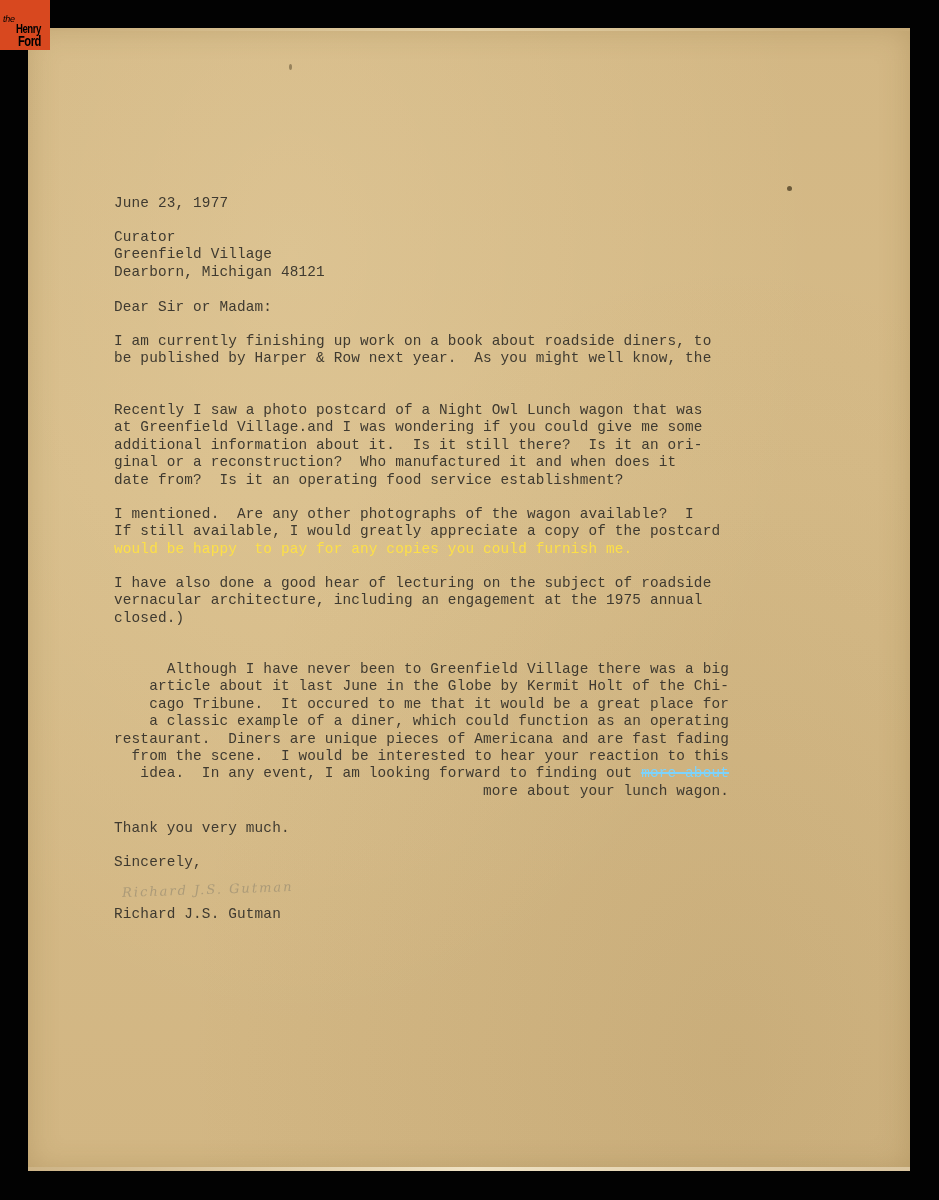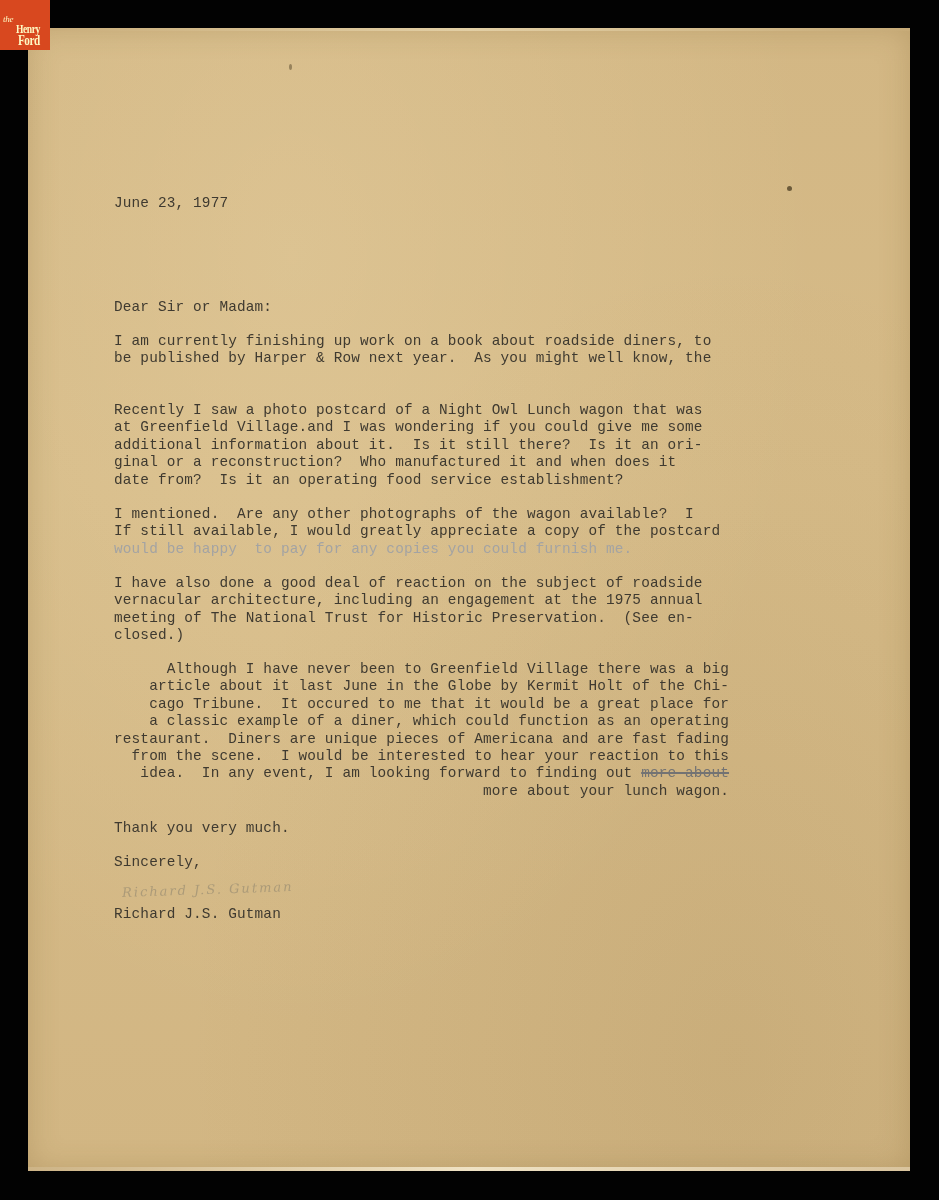--- a/index.html
+++ b/index.html
@@ -38,22 +38,22 @@
       left: 0; bottom: 0; right: 0; height: 4px;
       background: linear-gradient(90deg, #cdb487, #efe2c4, #d9c49e);
     }
     .logo {
       position: absolute;
       left: 0;
       top: 0;
       width: 50px;
       height: 50px;
       background: #d8481f;
-      color: #fef9c3;
-      font-family: Liberation Serif, serif;
+      color: #000000;
+      font-family: Liberation Sans, sans-serif;
       z-index: 5;
     }
     .logo .the {
       position: absolute;
       left: 3px;
       top: 14px;
       font-size: 9px;
       font-style: italic;
       letter-spacing: -0.3px;
     }
@@ -85,21 +85,21 @@
       font-family: "Liberation Mono", "DejaVu Sans Mono", monospace;
       font-size: 14.4px;
       line-height: 17.4px;
       color: #3f3a30;
       letter-spacing: 0.15px;
       white-space: pre;
     }
     .letter .block {
       margin: 0;
     }
-    .faint { color: #a3a3a3; }
+    .faint { color: #fde047; }
     .date { position: absolute; top: 0; left: 0; }
     .address { position: absolute; top: 34px; left: 0; }
     .salutation { position: absolute; top: 104px; left: 0; }
     .p1 { position: absolute; top: 138px; left: 0; }
     .p2 { position: absolute; top: 207px; left: 0; }
     .p3 { position: absolute; top: 311px; left: 0; }
     .p4 { position: absolute; top: 380px; left: 0; }
     .p5 { position: absolute; top: 466px; left: 0; text-align: right; }
     .thanks { position: absolute; top: 625px; left: 0; }
     .closing { position: absolute; top: 659px; left: 0; }
@@ -112,21 +112,21 @@
       font-size: 13px;
       color: #8b826d;
       opacity: 0.55;
       letter-spacing: 2px;
       transform: rotate(-2deg);
     }
     .typed-name { position: absolute; top: 711px; left: 0; }
     .strike {
       text-decoration: line-through;
       text-decoration-thickness: 2px;
-      color: #737373;
+      color: #7dd3fc;
     }
     .speck {
       position: absolute;
       border-radius: 50%;
       background: #6b5a3a;
     }
   </style>
 </head>
 <body>
 
@@ -141,30 +141,31 @@
   <div class="paper">
     <div class="paper-top-edge"></div>
     <div class="paper-bottom-edge"></div>
     <div class="speck" style="left:759px; top:158px; width:5px; height:5px;"></div>
     <div class="speck" style="left:261px; top:36px; width:3px; height:6px; opacity:0.6;"></div>
   </div>
 
   <div class="letter">
     <div class="block date">June 23, 1977</div>
 
+    <div class="block address"><div>Curator</div><div>Greenfield Village</div><div>Dearborn, Michigan 48121</div></div>
 
     <div class="block salutation">Dear Sir or Madam:</div>
 
     <div class="block p1"><div>I am currently finishing up work on a book about roadside diners, to</div><div>be published by Harper &amp; Row next year.  As you might well know, the</div></div>
 
     <div class="block p2"><div>Recently I saw a photo postcard of a Night Owl Lunch wagon that was</div><div>at Greenfield Village.and I was wondering if you could give me some</div><div>additional information about it.  Is it still there?  Is it an ori-</div><div>ginal or a reconstruction?  Who manufactured it and when does it</div><div>date from?  Is it an operating food service establishment?</div></div>
 
     <div class="block p3"><div>I mentioned.  Are any other photographs of the wagon available?  I</div><div>If still available, I would greatly appreciate a copy of the postcard</div><div class="faint">would be happy  to pay for any copies you could furnish me.</div></div>
 
-    <div class="block p4"><div>I have also done a good deal of reaction on the subject of roadside</div><div>vernacular architecture, including an engagement at the 1975 annual</div><div>meeting of The National Trust for Historic Preservation.  (See en-</div><div>closed.)</div></div>
+    <div class="block p4"><div>I have also done a good hear of lecturing on the subject of roadside</div><div>vernacular architecture, including an engagement at the 1975 annual</div><div>closed.)</div></div>
 
     <div class="block p5"><div>Although I have never been to Greenfield Village there was a big</div><div>article about it last June in the Globe by Kermit Holt of the Chi-</div><div>cago Tribune.  It occured to me that it would be a great place for</div><div>a classic example of a diner, which could function as an operating</div><div>restaurant.  Diners are unique pieces of Americana and are fast fading</div><div>from the scene.  I would be interested to hear your reaction to this</div><div><span>idea.  In any event, I am looking forward to finding out </span><span class="strike">more about</span></div><div>more about your lunch wagon.</div></div>
 
     <div class="block thanks">Thank you very much.</div>
     <div class="block closing">Sincerely,</div>
     <div class="block signature">Richard J.S. Gutman</div>
     <div class="block typed-name">Richard J.S. Gutman</div>
   </div>
 
 </div>

